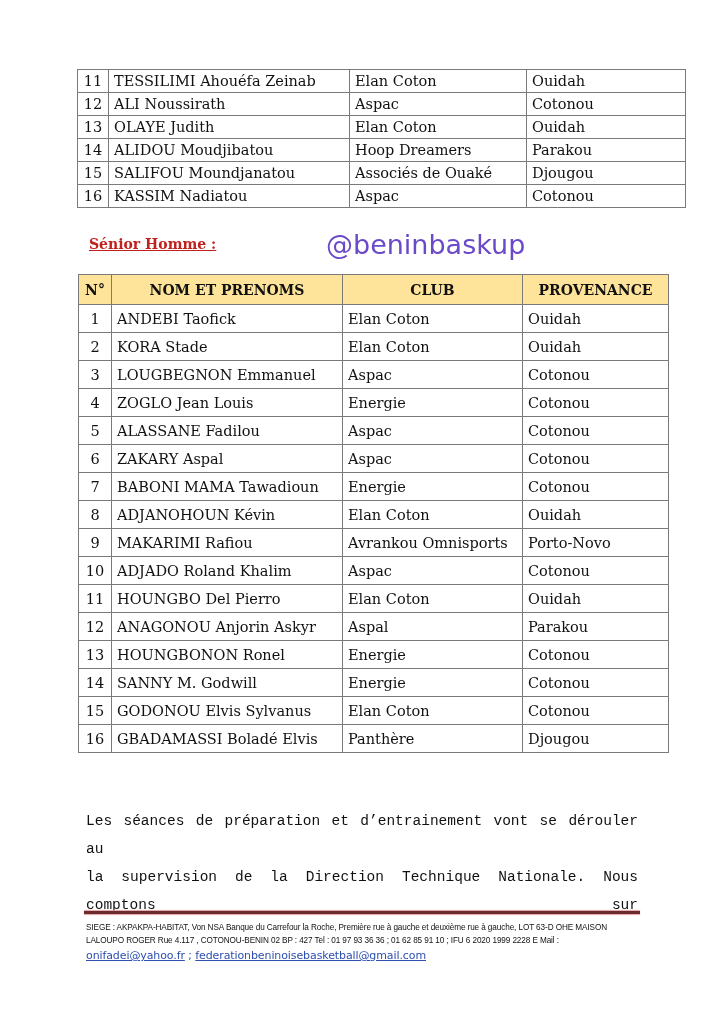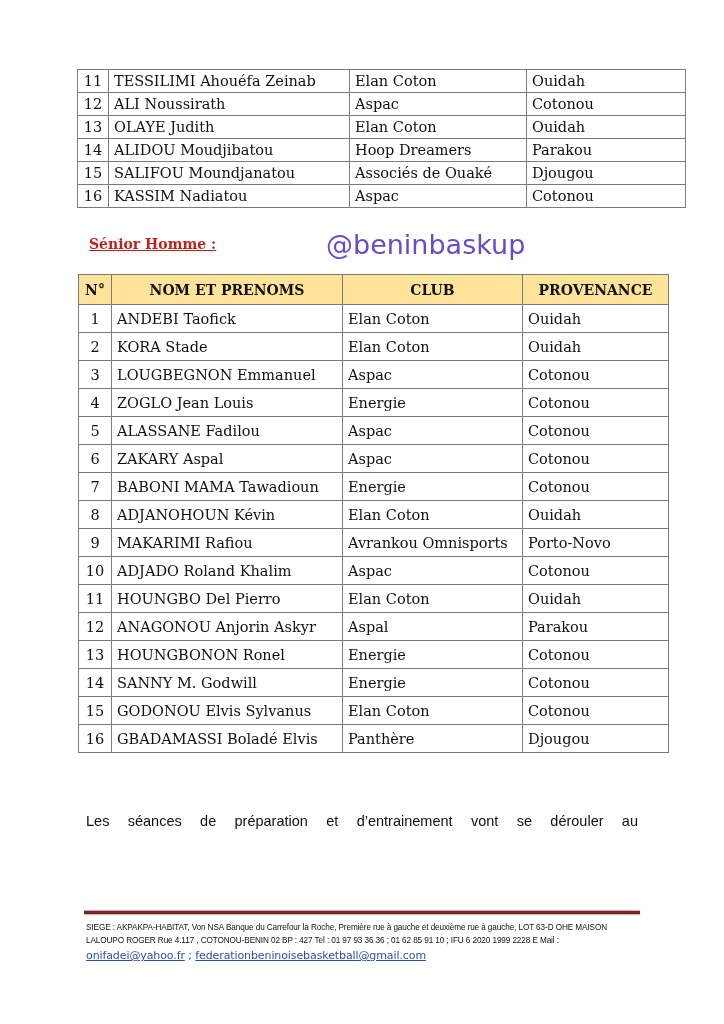--- a/index.html
+++ b/index.html
@@ -13,21 +13,21 @@
   #tbl-top td.club { width:171px; }
   #tbl-main { left:78px; top:274px; width:591px; }
   #tbl-main th { background:#fde49a; height:29px; font-weight:bold; text-align:center; font-size:14px; padding:0; }
   #tbl-main td { height:27px; }
   #tbl-main td.num { width:32px; text-align:center; padding:0; }
   #tbl-main td.name { width:225px; }
   #tbl-main td.club { width:174px; }
   .surname { font-weight:normal; }
   #section-title { position:absolute; left:89px; top:236px; font-size:14px; font-weight:bold; color:#c0211d; text-decoration:underline; font-family:"DejaVu Serif", serif; }
   #watermark { position:absolute; left:326px; top:229px; font-size:27px; color:#6a4ac9; font-family:"DejaVu Sans", sans-serif; }
-  #body-text { position:absolute; left:86px; top:807px; width:552px; font-size:14.5px; line-height:28px; text-align:justify; text-align-last:justify; font-family:Liberation Sans, sans-serif; }
+  #body-text { position:absolute; left:86px; top:807px; width:552px; font-size:14.5px; line-height:28px; text-align:justify; text-align-last:justify; font-family:Liberation Mono, monospace; }
   #body-text b { font-weight:bold; }
   #footer-rule { position:absolute; left:84px; top:911px; width:556px; height:3px; background:#6b2a2d; box-shadow:0 1px 1px #e3a3a6, 0 -1px 1px #e3a3a6; }
   #footer { position:absolute; left:86px; top:921px; width:560px; font-family:"Liberation Sans", sans-serif; font-size:8.2px; line-height:13px; color:#111; letter-spacing:-0.1px; }
   #footer .mail { font-size:11px; color:#2c4fb0; line-height:17px; font-family:"DejaVu Sans", sans-serif; }
   #footer .mail a { color:#2c4fb0; text-decoration:underline; }
 </style>
 </head>
 <body>
 
 <table id="tbl-top">
@@ -178,20 +178,21 @@
         <td class="num">16</td>
         <td class="name"><span class="surname">GBADAMASSI</span> <span>Boladé Elvis</span></td>
         <td class="club">Panthère</td>
         <td class="prov">Djougou</td>
       </tr>
     </tbody>
 </table>
 
 <div id="body-text">
   <div>Les séances de préparation et d’entrainement vont se dérouler au</div>
+  <div>la supervision de la Direction Technique Nationale. Nous comptons sur</div>
 </div>
 
 <div id="footer-rule"></div>
 <div id="footer">
   <div>SIEGE : AKPAKPA-HABITAT, Von NSA Banque du Carrefour la Roche, Première rue à gauche et deuxième rue à gauche,  LOT 63-D OHE MAISON</div>
   <div>LALOUPO ROGER Rue 4.117 , COTONOU-BENIN  02 BP : 427  Tel : 01 97 93 36 36 ; 01 62 85 91 10 ; IFU  6 2020 1999 2228 E Mail :</div>
   <div class="mail"><a>onifadei@yahoo.fr</a><span> ; </span><a>federationbeninoisebasketball@gmail.com</a></div>
 </div>
 
 </body></html>

